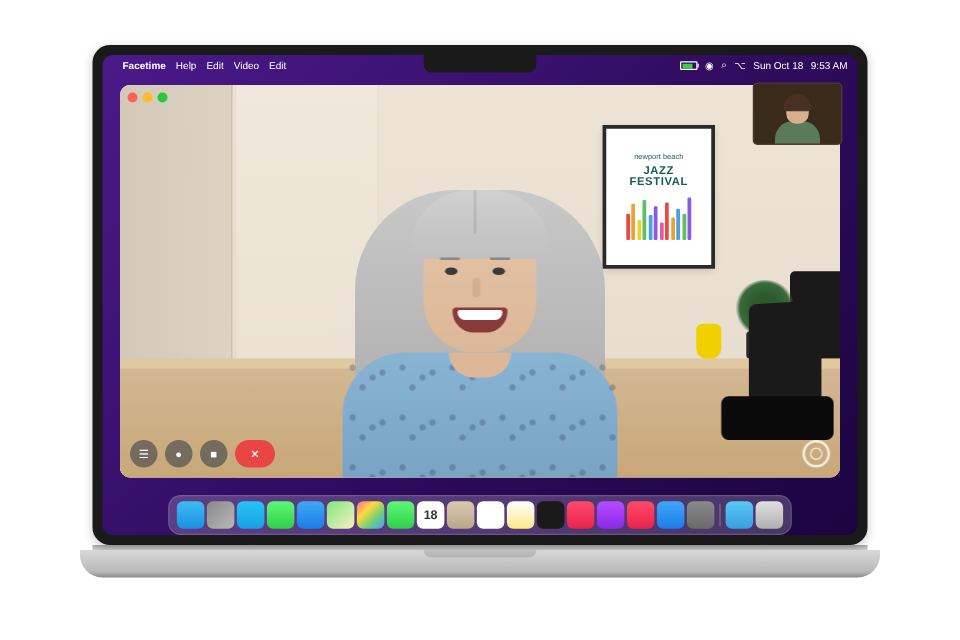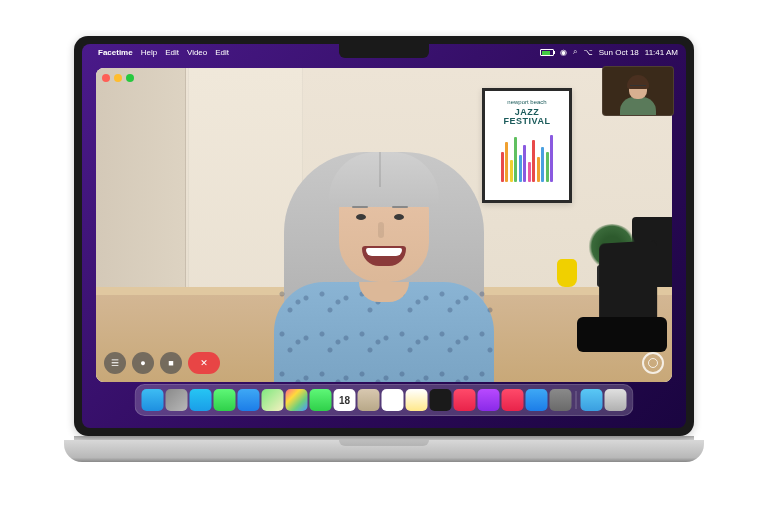--- a/index.html
+++ b/index.html
@@ -12,21 +12,21 @@
 .menubar-left,.menubar-right{display:flex;align-items:center;gap:8px}
 .menubar-right{gap:6px}
 .apple-icon{font-size:9px}
 .video-window{position:absolute;top:24px;left:14px;right:14px;bottom:46px;border-radius:8px;overflow:hidden;background:#e8dfd3}
 .room{position:absolute;inset:0}
 .wall{position:absolute;inset:0;background:linear-gradient(180deg,#ede4d6 0%,#e5dccc 100%)}
 .wall-panel{position:absolute;left:0;top:0;width:90px;height:100%;background:linear-gradient(90deg,#d4c9b8 0%,#ddd3c2 100%);border-right:1px solid rgba(0,0,0,.05)}
 .door{position:absolute;left:92px;top:0;width:115px;height:100%;background:linear-gradient(180deg,#f0e8da 0%,#e8dfd0 100%);border-left:1px solid rgba(0,0,0,.04);border-right:1px solid rgba(0,0,0,.04)}
 .desk{position:absolute;bottom:0;left:0;right:0;height:95px;background:linear-gradient(180deg,#d4b896 0%,#c8a878 100%)}
 .desk-top{position:absolute;top:0;left:0;right:0;height:8px;background:#e0c8a0}
-.poster{position:absolute;top:20px;right:100px;width:90px;height:115px;background:#fff;border:3px solid #2a2a2a;display:flex;flex-direction:column;align-items:center;padding:8px;box-shadow:0 2px 6px rgba(0,0,0,.15)}
+.poster{position:absolute;top:32px;right:100px;width:90px;height:115px;background:#fff;border:3px solid #2a2a2a;display:flex;flex-direction:column;align-items:center;padding:20px;box-shadow:0 2px 6px rgba(0,0,0,.15)}
 .poster-title{font-size:6px;color:#1a5a5a;text-align:center;line-height:1.2;margin-bottom:2px}
 .poster-main{font-size:9px;font-weight:900;color:#1a5a5a;text-align:center;line-height:1;letter-spacing:.5px}
 .poster-bars{display:flex;gap:1.5px;margin-top:6px;height:50px;align-items:flex-end}
 .poster-bars span{width:3px;border-radius:1px}
 .plant{position:absolute;bottom:95px;right:30px;width:60px;height:60px}
 .plant-pot{position:absolute;bottom:0;left:15px;width:30px;height:22px;background:#2a2a2a;border-radius:3px}
 .plant-leaves{position:absolute;bottom:18px;left:5px;width:50px;height:45px;background:radial-gradient(circle,#2d5a2d 30%,#3a6a3a 60%,transparent 70%);border-radius:50%}
 .lamp{position:absolute;bottom:95px;right:95px;width:20px;height:28px;background:#f0d000;border-radius:5px 5px 8px 8px}
 .chair{position:absolute;bottom:0;right:5px;width:110px;height:140px}
 .chair-back{position:absolute;top:0;right:10px;width:60px;height:90px;background:#1a1a1a;border-radius:6px;transform:perspective(200px) rotateY(-15deg)}
@@ -56,21 +56,21 @@
 .ctrl-btn{width:22px;height:22px;border-radius:50%;background:rgba(80,80,80,.7);display:flex;align-items:center;justify-content:center;color:#fff;font-size:9px}
 .ctrl-btn.end{background:#e84545;width:32px;border-radius:11px}
 .live-photo{position:absolute;bottom:8px;right:8px;width:22px;height:22px;border-radius:50%;border:2px solid rgba(255,255,255,.8);display:flex;align-items:center;justify-content:center}
 .live-photo::after{content:"";width:8px;height:8px;border:1.5px solid rgba(255,255,255,.8);border-radius:50%}
 .pip{position:absolute;top:22px;right:12px;width:72px;height:50px;background:#3a2a1a;border-radius:4px;overflow:hidden;z-index:20;border:1px solid rgba(255,255,255,.1)}
 .pip-person{position:absolute;bottom:0;left:50%;transform:translateX(-50%);width:36px;height:42px}
 .pip-head{position:absolute;top:4px;left:9px;width:18px;height:22px;background:#d8b090;border-radius:9px 9px 8px 8px}
 .pip-hair{position:absolute;top:2px;left:7px;width:22px;height:14px;background:#4a3020;border-radius:11px 11px 3px 3px}
 .pip-body{position:absolute;bottom:0;left:0;width:36px;height:18px;background:#5a7a5a;border-radius:14px 14px 0 0}
 .pip-glasses{position:absolute;top:12px;left:10px;width:16px;height:5px;border-top:1px solid #333}
-.dock{position:absolute;bottom:12px;left:50%;transform:translateX(-50%);height:32px;background:rgba(255,255,255,.2);backdrop-filter:blur(10px);border-radius:10px;display:flex;align-items:center;padding:0 6px;gap:2px;border:1px solid rgba(255,255,255,.15)}
+.dock{position:absolute;bottom:0;left:50%;transform:translateX(-50%);height:32px;background:rgba(255,255,255,.2);backdrop-filter:blur(10px);border-radius:10px;display:flex;align-items:center;padding:0 6px;gap:2px;border:1px solid rgba(255,255,255,.15)}
 .dock-icon{width:22px;height:22px;border-radius:5px;flex-shrink:0}
 .dock-sep{width:1px;height:18px;background:rgba(255,255,255,.25);margin:0 2px}
 .laptop-base{width:640px;height:22px;background:linear-gradient(180deg,#d8d8d8 0%,#b8b8b8 80%,#888 100%);border-radius:0 0 18px 18px;margin:0 auto;position:relative}
 .laptop-base::before{content:"";position:absolute;top:0;left:50%;transform:translateX(-50%);width:90px;height:6px;background:rgba(0,0,0,.12);border-radius:0 0 6px 6px}
 .hinge{width:620px;height:4px;background:linear-gradient(180deg,#aaa 0%,#ccc 100%);margin:0 auto}
 </style>
 </head>
 <body>
 
 <div class="laptop">
@@ -89,21 +89,21 @@
         </div>
         <div class="menubar-right">
           <span style="width:14px;height:7px;border:1px solid #fff;border-radius:1px;position:relative">
               <span style="position:absolute;right:-2px;top:1.5px;width:1px;height:3px;background:#fff"></span>
               <span style="position:absolute;left:1px;top:1px;width:8px;height:4px;background:#4c4"></span>
             </span>
           <span>◉</span>
           <span>⌕</span>
           <span>⌥</span>
           <span>Sun Oct 18</span>
-          <span>11:41 AM</span>
+          <span>9:53 AM</span>
         </div>
       </div>
 
       <div class="video-window">
         <div class="window-traffic">
           <div class="traffic-dot tr"></div>
           <div class="traffic-dot ty"></div>
           <div class="traffic-dot tg"></div>
         </div>
 

